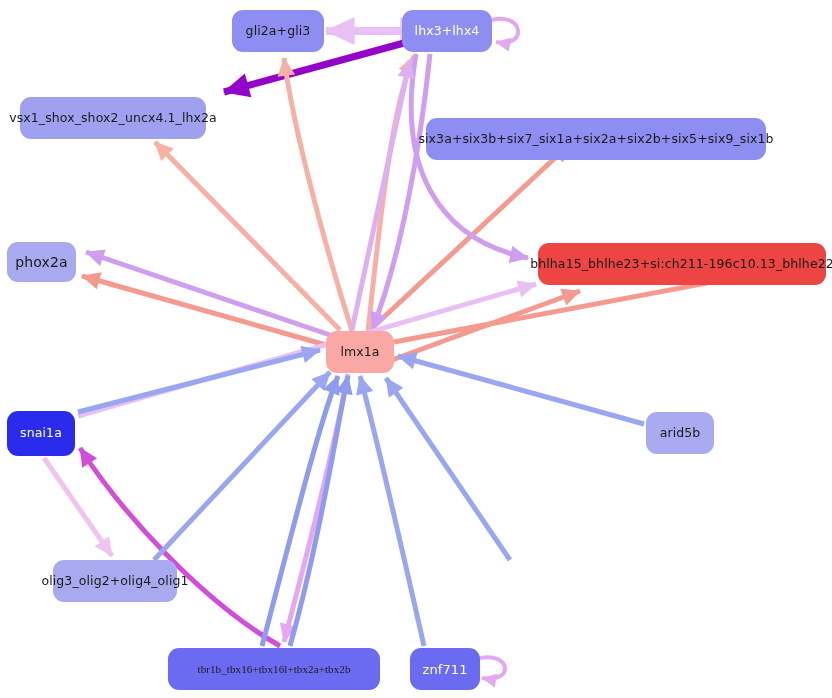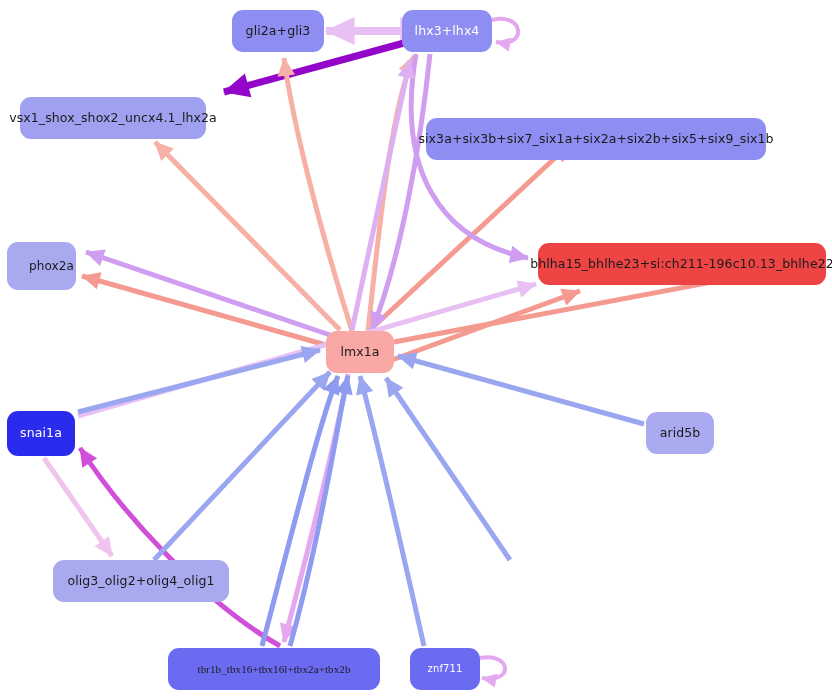--- a/index.html
+++ b/index.html
@@ -144,37 +144,37 @@
     </div>
     <div class="node" style="left: 402px; top: 10px; width: 90px; height: 42px; background: rgb(142, 142, 242); color: rgb(255, 255, 255); font-size: 12.5px;">
       <span class="node-label">lhx3+lhx4</span>
     </div>
     <div class="node" style="left: 20px; top: 97px; width: 186px; height: 42px; background: rgb(160, 160, 240); color: rgb(26, 26, 26); font-size: 12.5px;">
       <span class="node-label">vsx1_shox_shox2_uncx4.1_lhx2a</span>
     </div>
     <div class="node" style="left: 426px; top: 98px; width: 340px; height: 42px; background: rgb(142, 142, 242); color: rgb(26, 26, 26); font-size: 12.5px; margin-top: 20px;">
       <span class="node-label">six3a+six3b+six7_six1a+six2a+six2b+six5+six9_six1b</span>
     </div>
-    <div class="node" style="left: 7px; top: 242px; width: 69px; height: 48px; background: rgb(169, 169, 240); color: rgb(26, 26, 26); font-size: 12px; justify-content: flex-end;">
+    <div class="node" style="left: 7px; top: 242px; width: 69px; height: 40px; background: rgb(169, 169, 240); color: rgb(26, 26, 26); font-size: 14px;">
       <span class="node-label">phox2a</span>
     </div>
     <div class="node" style="left: 538px; top: 243px; width: 288px; height: 42px; background: #ef4444; color: rgb(26, 26, 26); font-size: 12.5px;">
       <span class="node-label">bhlha15_bhlhe23+si:ch211-196c10.13_bhlhe22</span>
     </div>
     <div class="node" style="left: 326px; top: 331px; width: 68px; height: 42px; background: rgb(249, 168, 166); color: rgb(26, 26, 26); font-size: 12.5px; align-items: center;">
       <span class="node-label">lmx1a</span>
     </div>
     <div class="node" style="left: 7px; top: 411px; width: 68px; height: 45px; background: rgb(43, 43, 238); color: rgb(255, 255, 255); font-size: 12.5px;">
       <span class="node-label">snai1a</span>
     </div>
     <div class="node" style="left: 646px; top: 412px; width: 68px; height: 42px; background: rgb(170, 170, 240); color: rgb(26, 26, 26); font-size: 12.5px;">
       <span class="node-label">arid5b</span>
     </div>
-    <div class="node" style="left: 53px; top: 560px; width: 176px; height: 42px; background: rgb(169, 169, 240); color: rgb(26, 26, 26); font-size: 12.5px;">
+    <div class="node" style="left: 53px; top: 560px; width: 124px; height: 42px; background: rgb(169, 169, 240); color: rgb(26, 26, 26); font-size: 12.5px;">
       <span class="node-label">olig3_olig2+olig4_olig1</span>
     </div>
     <div class="node" style="left: 168px; top: 648px; width: 212px; height: 42px; background: rgb(107, 107, 242); color: rgb(26, 26, 26); font-size: 11px; font-family: Liberation Serif, serif;">
       <span class="node-label">tbr1b_tbx16+tbx16l+tbx2a+tbx2b</span>
     </div>
-    <div class="node" style="left: 410px; top: 648px; width: 70px; height: 42px; background: rgb(107, 107, 242); color: rgb(255, 255, 255); font-size: 10px;">
+    <div class="node" style="left: 410px; top: 648px; width: 70px; height: 42px; background: rgb(107, 107, 242); color: rgb(255, 255, 255); font-size: 13px;">
       <span class="node-label">znf711</span>
     </div>
   </div>
 
 </body></html>

